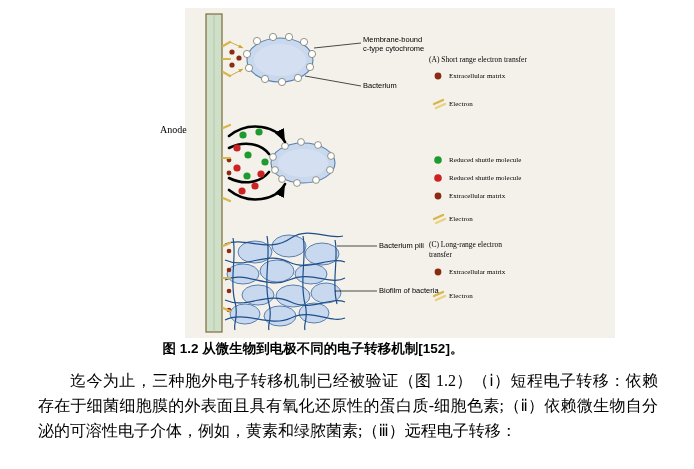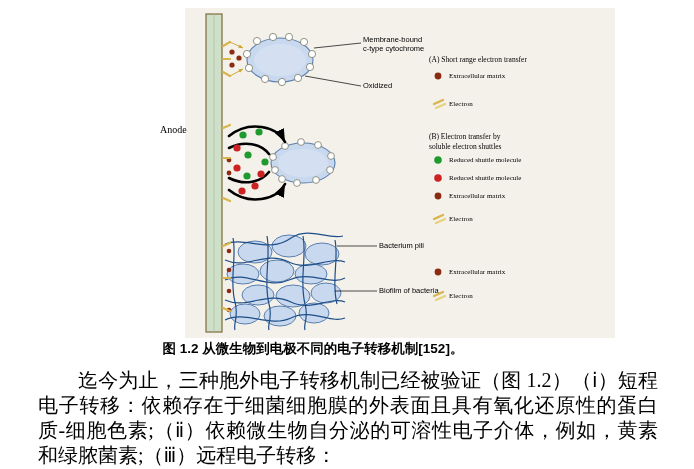--- a/index.html
+++ b/index.html
@@ -77,21 +77,21 @@
     font-weight: bold;
     font-size: 13.5px;
     color: #000;
   }
   #bodytext {
     position: absolute;
     left: 38px;
     top: 368px;
     width: 620px;
     font-family: "Liberation Serif", serif;
-    font-size: 20px;
+    font-size: 16px;
     line-height: 25px;
     color: #000;
   }
   #bodytext p {
     margin: 0;
     text-align: justify;
   }
   #bodytext p.first {
     text-indent: 2em;
   }
@@ -281,35 +281,35 @@
         <line x1="249" y1="288" x2="258" y2="284" stroke="#d9b54a" stroke-width="2.4" stroke-linecap="round"></line>
         <line x1="251" y1="292" x2="260" y2="288" stroke="#e8d27f" stroke-width="2.4" stroke-linecap="round"></line>
       </g>
     </g>
   </svg>
 
   <div class="anode-label" style="left:-25px; top:116px;">Anode</div>
 
   <div class="fig-label" style="left:178px; top:27px;">Membrane-bound
 c-type cytochrome</div>
-  <div class="fig-label" style="left:178px; top:73px;">Oxidized</div>
+  <div class="fig-label" style="left:178px; top:73px;">Bacterium</div>
   <div class="fig-label" style="left:194px; top:233px;">Bacterium pili</div>
   <div class="fig-label" style="left:194px; top:278px;">Biofilm of bacteria</div>
 
   <div class="legend-title" style="left:244px; top:47px;">(A)  Short range electron transfer</div>
   <div class="legend-item" style="left:264px; top:64px;">Extracellular matrix</div>
   <div class="legend-item" style="left:264px; top:92px;">Electron</div>
 
-  <div class="legend-title" style="left:244px; top:124px;">(B)  Electron transfer by
-       soluble electron shuttles</div>
   <div class="legend-item" style="left:264px; top:148px;">Reduced shuttle molecule</div>
   <div class="legend-item" style="left:264px; top:166px;">Reduced shuttle molecule</div>
   <div class="legend-item" style="left:264px; top:184px;">Extracellular matrix</div>
   <div class="legend-item" style="left:264px; top:207px;">Electron</div>
 
+  <div class="legend-title" style="left:244px; top:232px;">(C)  Long-range electron
+       transfer</div>
   <div class="legend-item" style="left:264px; top:260px;">Extracellular matrix</div>
   <div class="legend-item" style="left:264px; top:284px;">Electron</div>
 </div>
 
 <div id="caption">图 1.2 从微生物到电极不同的电子转移机制[152]。</div>
 
 <div id="bodytext">
   <p class="first">迄今为止，三种胞外电子转移机制已经被验证（图 1.2）（ⅰ）短程电子转移：依赖存在于细菌细胞膜的外表面且具有氧化还原性的蛋白质-细胞色素;（ⅱ）依赖微生物自分泌的可溶性电子介体，例如，黄素和绿脓菌素;（ⅲ）远程电子转移：</p>
 </div>
 

